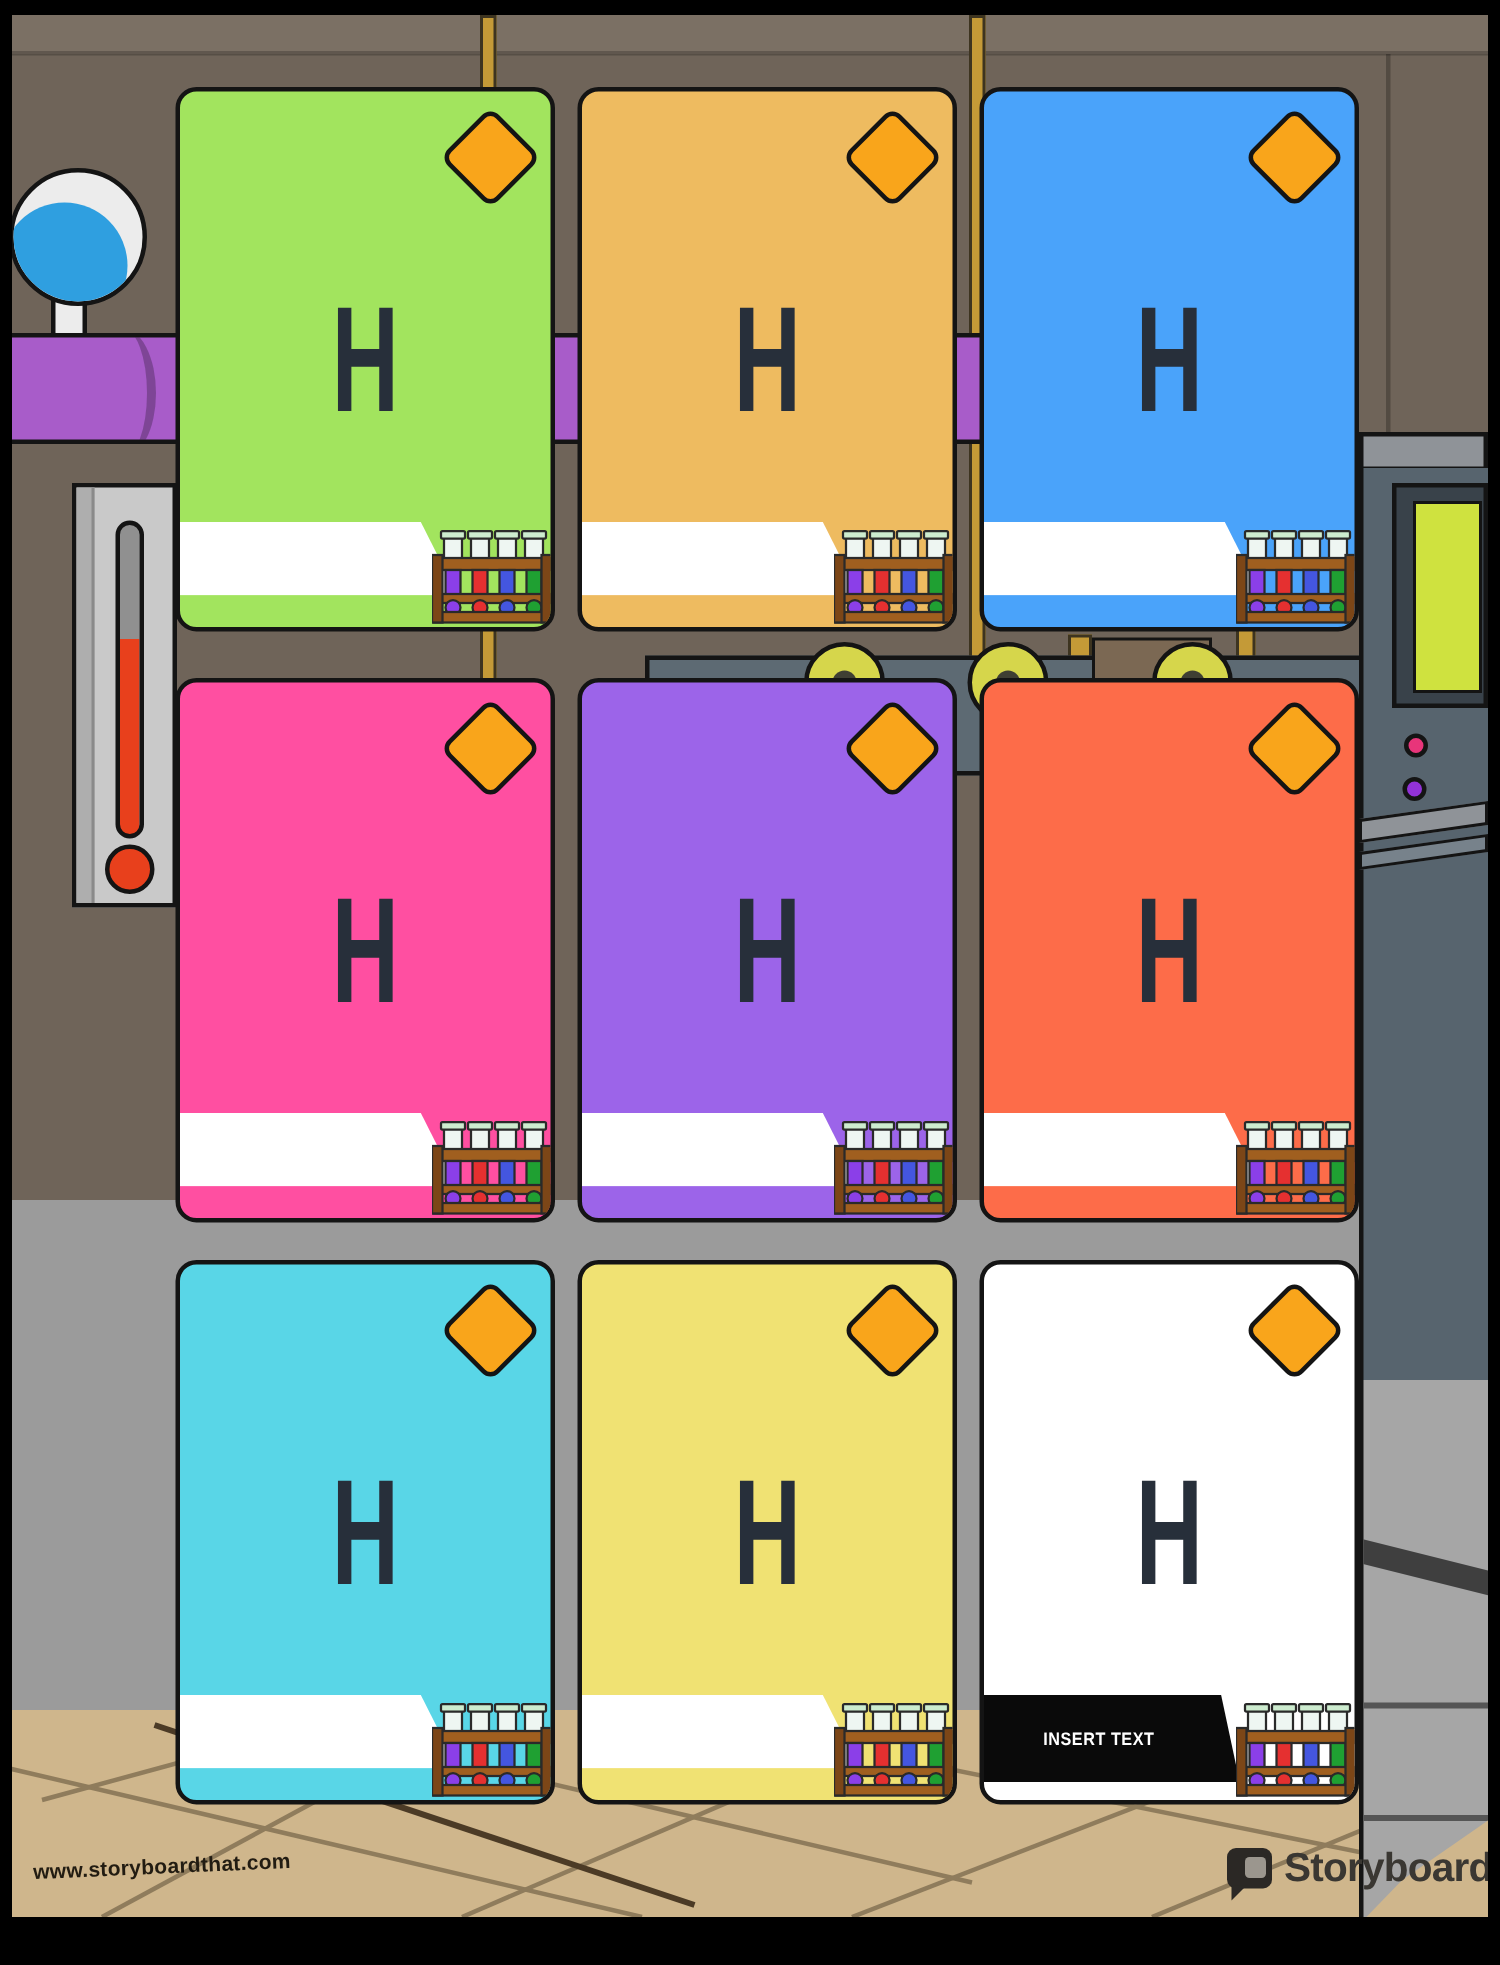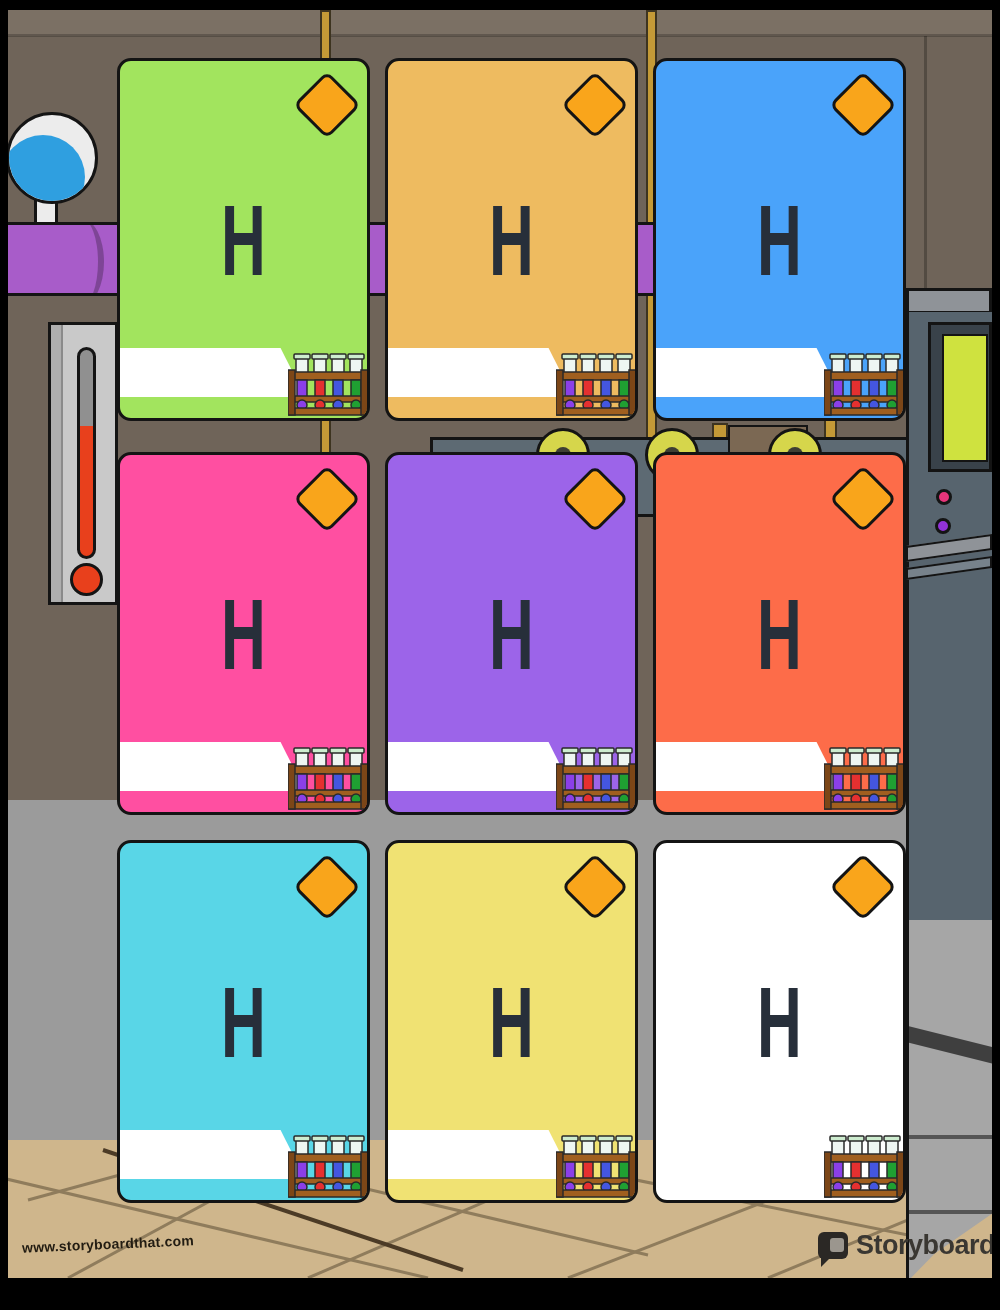--- a/index.html
+++ b/index.html
@@ -452,20 +452,23 @@
             <circle cx="68" cy="53" r="5" fill="#1fa032"></circle>
         <rect x="1" y="56" width="78" height="7" fill="#a05f1f"></rect>
         <rect x="0" y="18" width="7" height="45" fill="#7c4617"></rect>
         <rect x="73" y="18" width="7" height="45" fill="#7c4617"></rect>
       </g>
     </svg>
     <div class="diamond"></div>
     <div class="letter">H</div>
   </div>
       <div class="card" style="left: 653px; top: 840px; background: rgb(255, 255, 255);">
+    <div class="banner banner--black">
+      <span class="banner-text">INSERT TEXT</span>
+    </div>
     <svg class="rack" viewBox="0 0 80 64">
       <g stroke="#2a2a2a" stroke-width="1.5">
         <g fill="#eef6f2">
           <rect x="8" y="6" width="12" height="16" rx="1"></rect>
               <rect x="26" y="6" width="12" height="16" rx="1"></rect>
           <rect x="44" y="6" width="12" height="16" rx="1"></rect>
               <rect x="62" y="6" width="12" height="16" rx="1"></rect>
         </g>
         <g fill="#cdeccf">
           <rect x="6" y="2" width="16" height="5" rx="1"></rect>

